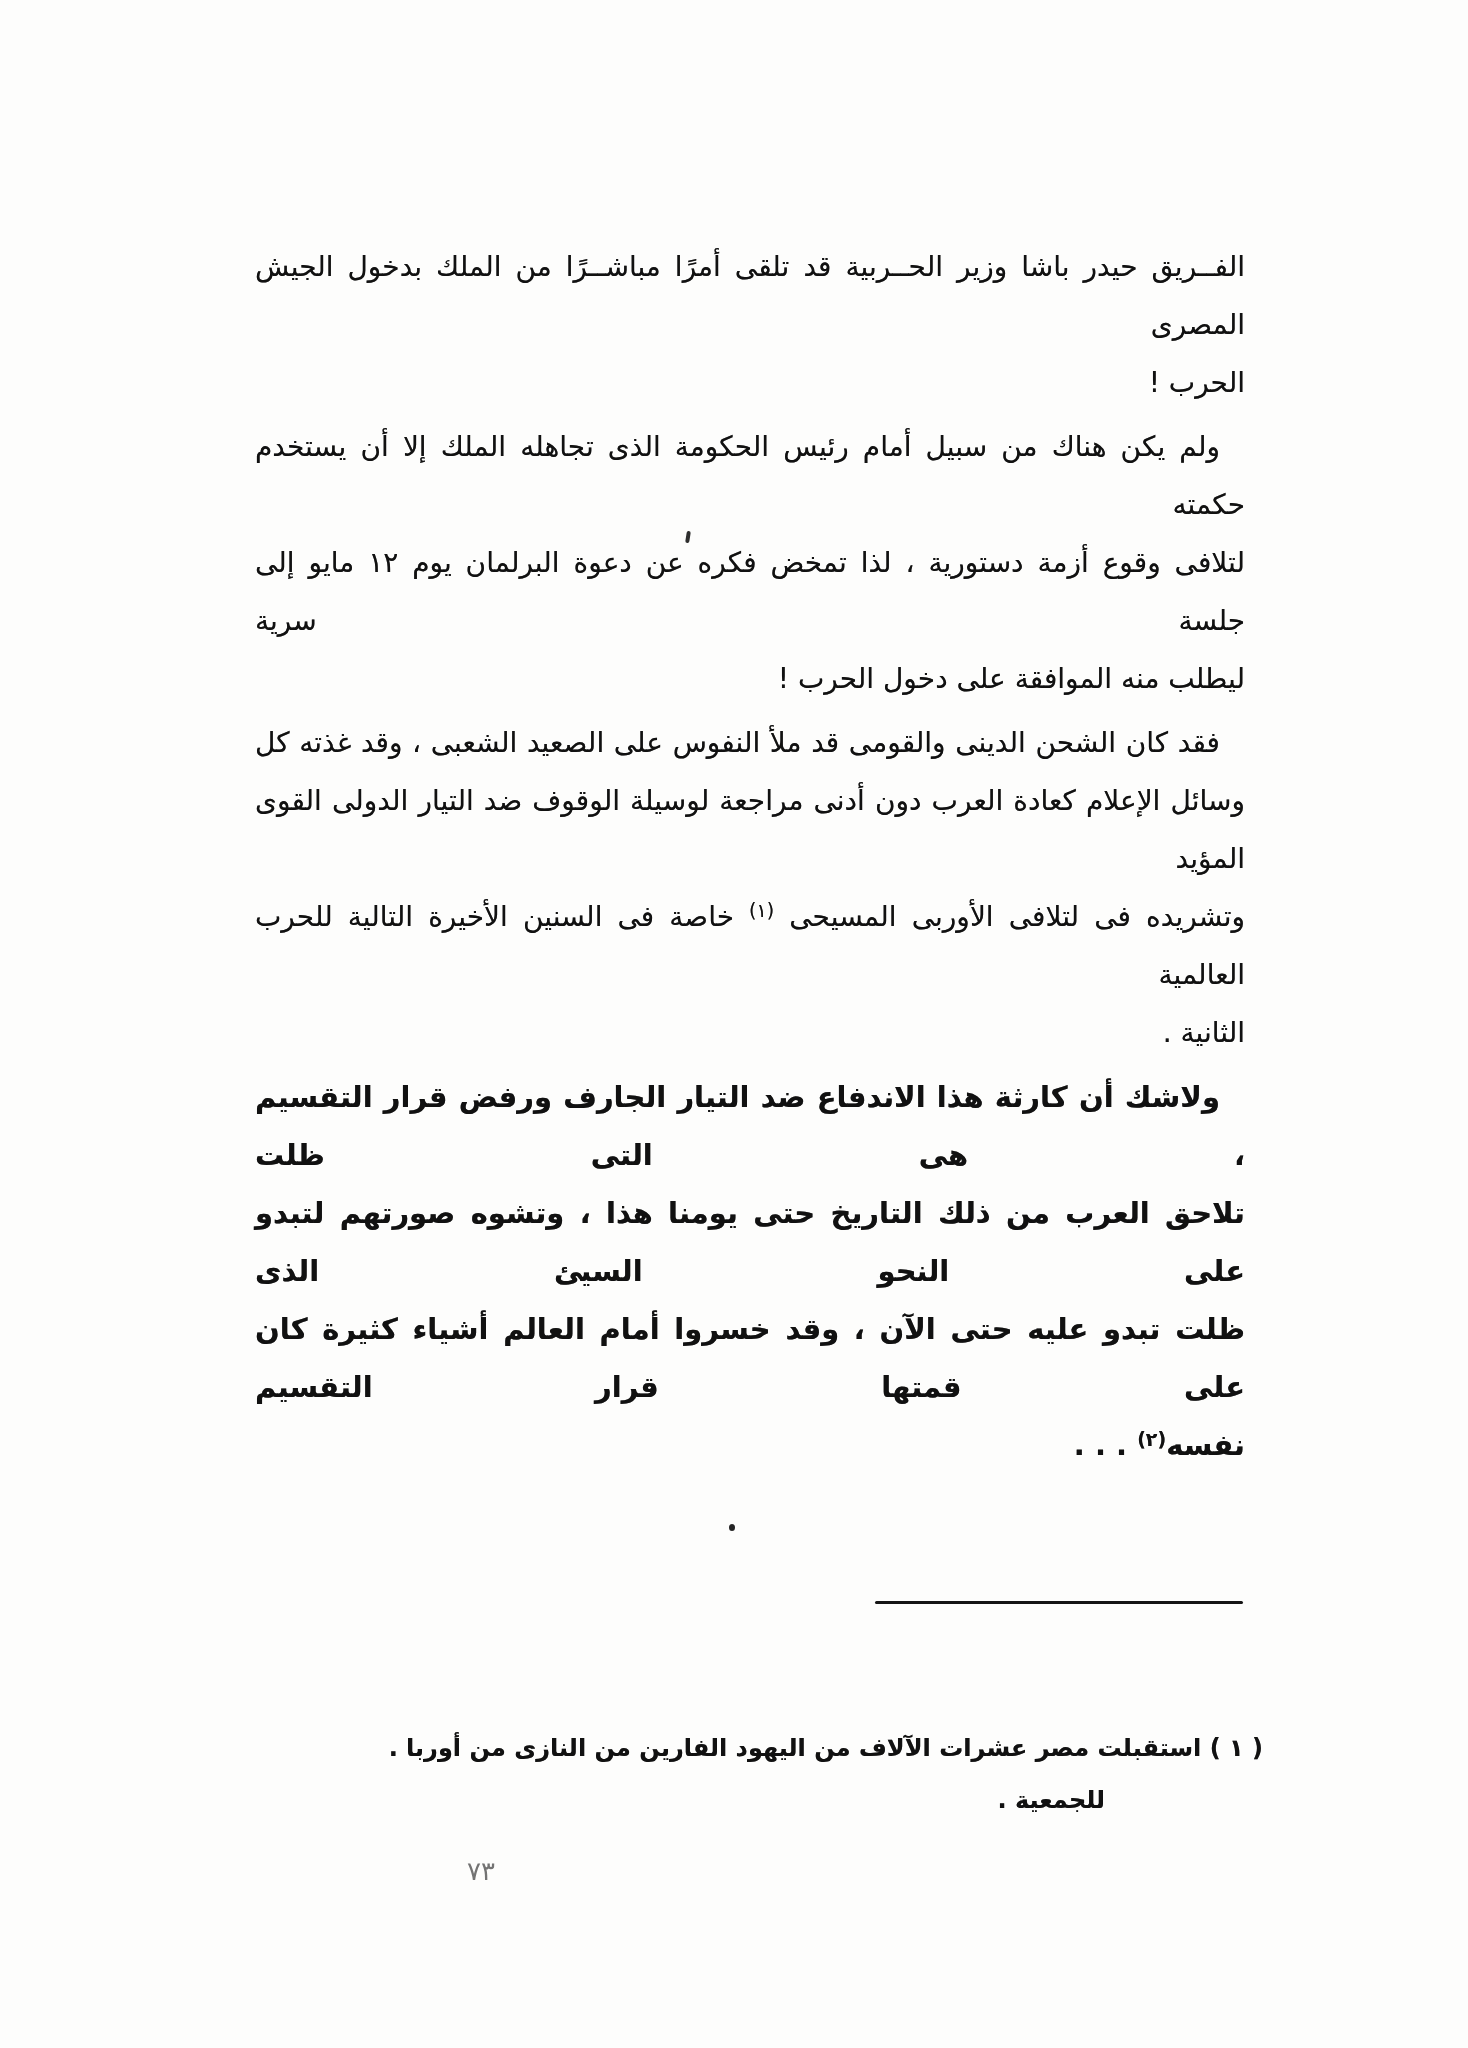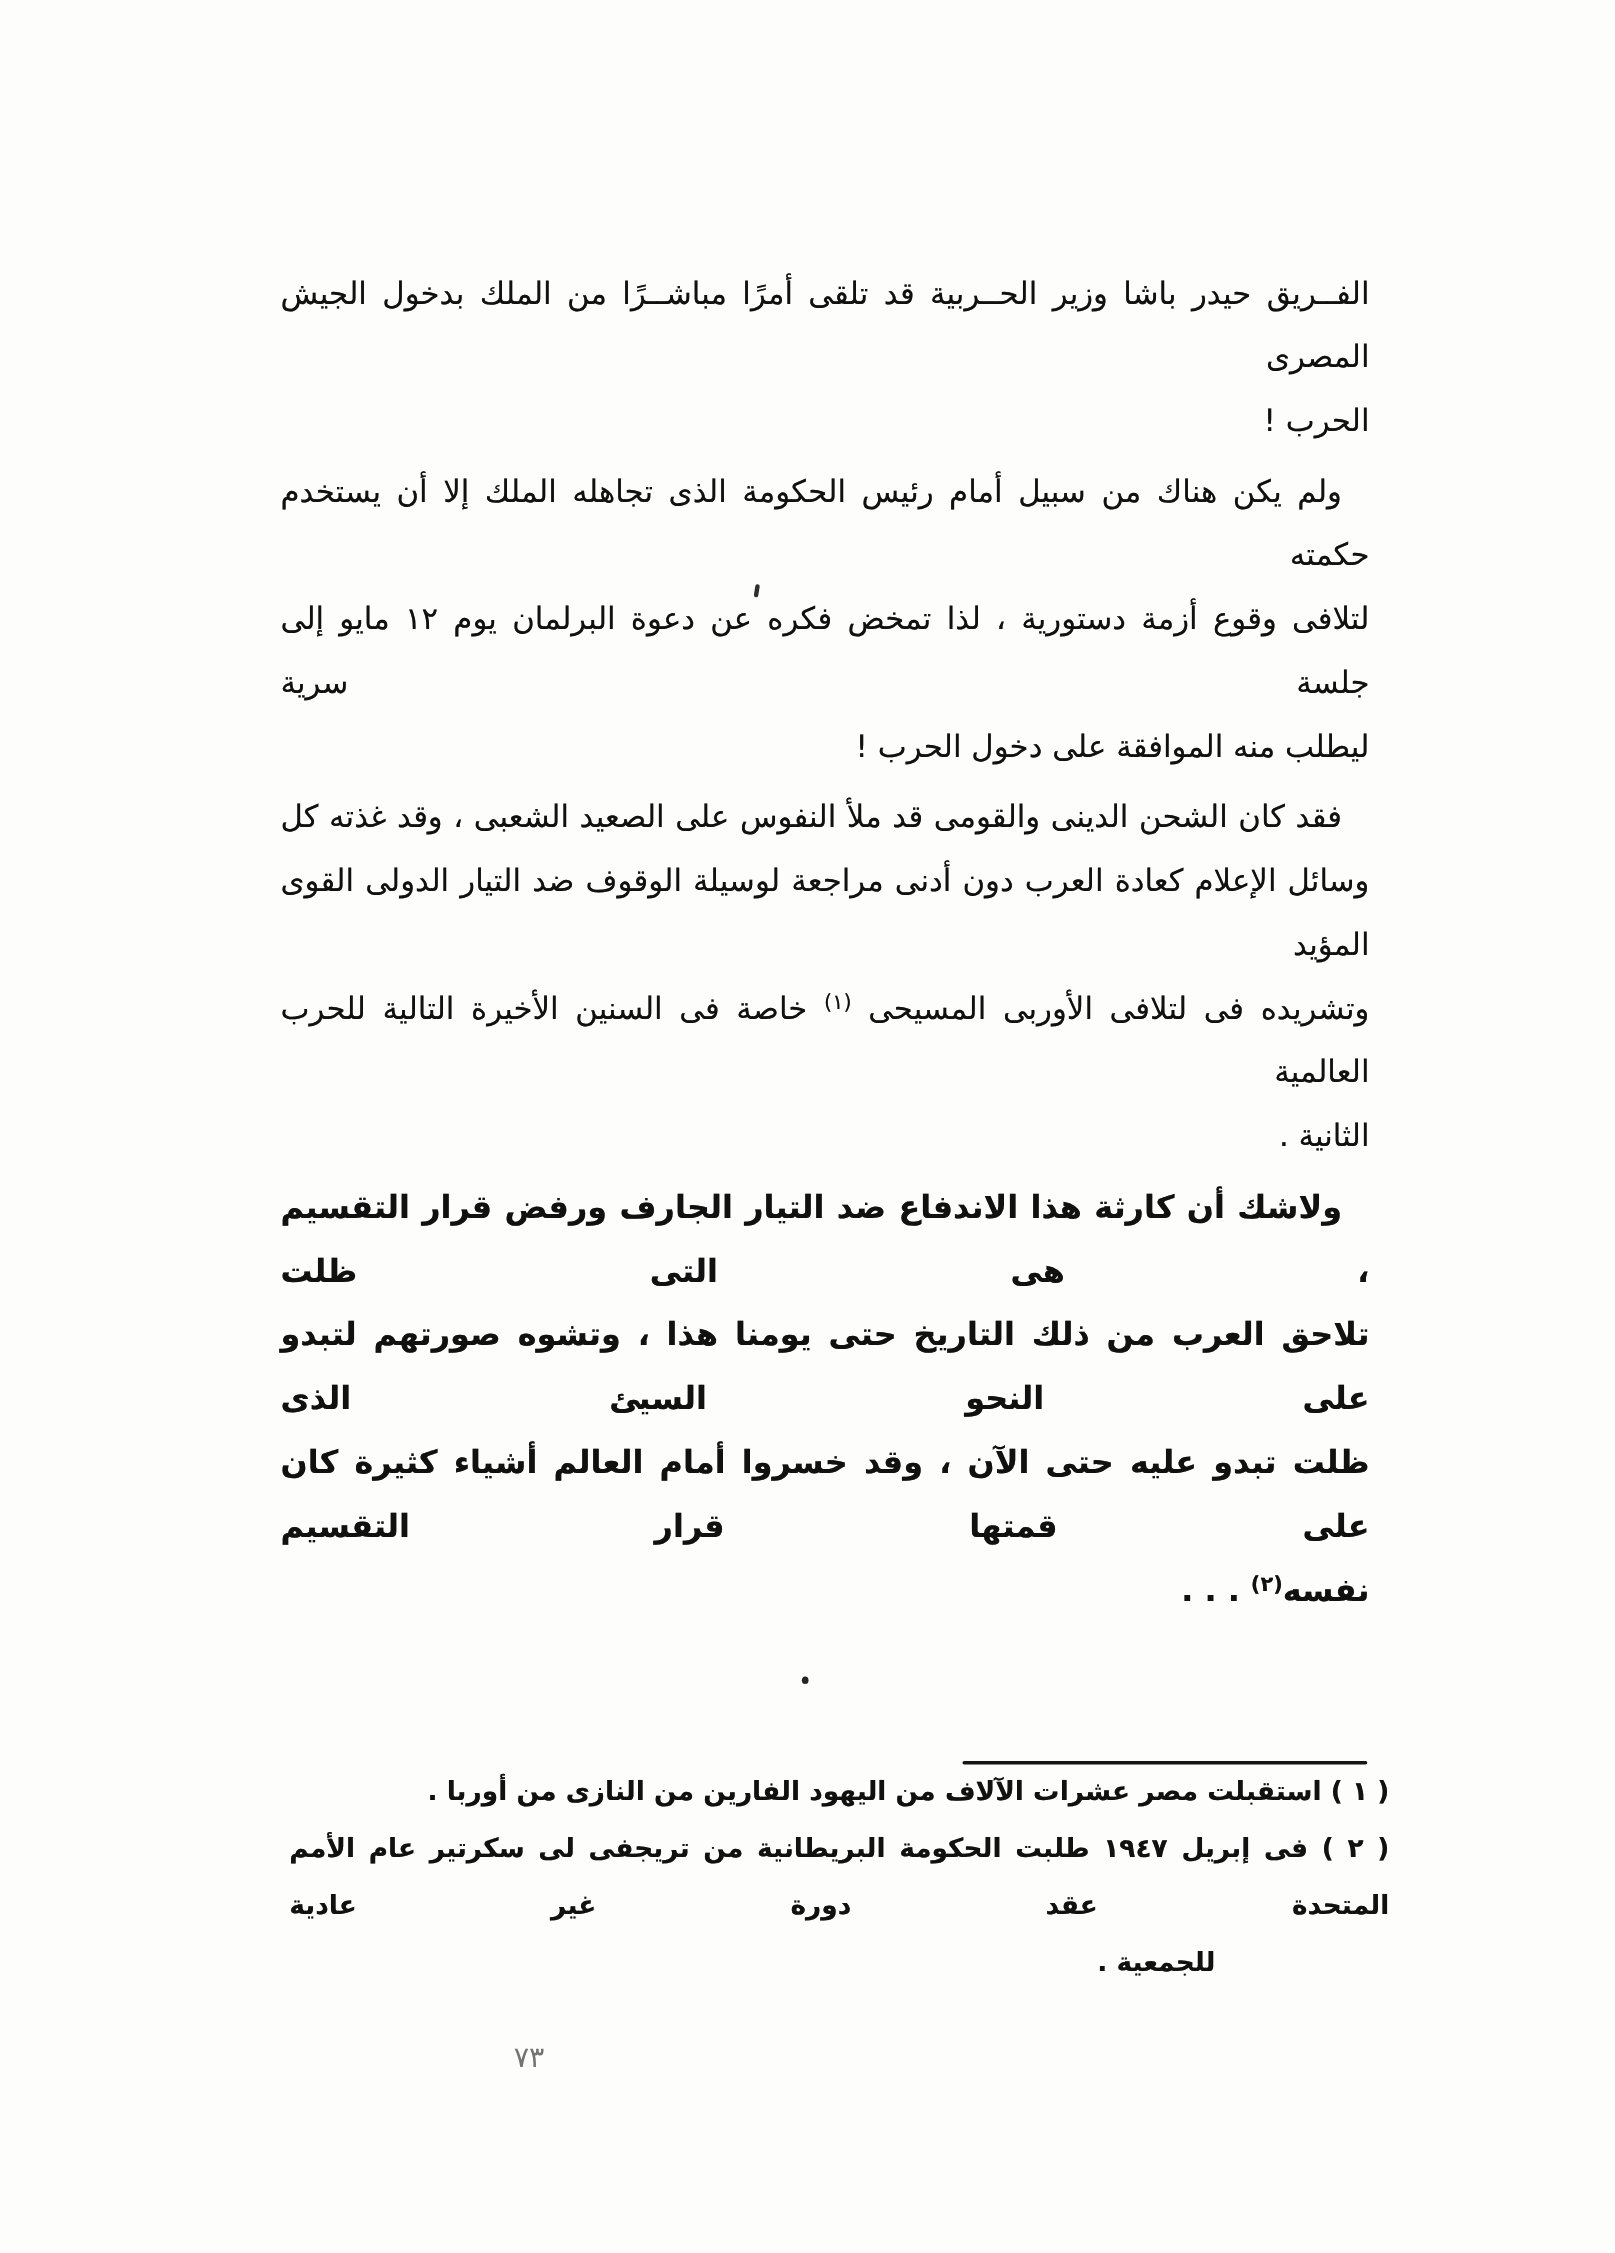--- a/index.html
+++ b/index.html
@@ -42,21 +42,21 @@
   
   .footnote-rule {
     position: absolute;
     top: 1601px; right: 225px;
     width: 368px; height: 3px;
     background: #151515;
     border-radius: 2px;
   }
   .footnotes {
     position: absolute;
-    top: 1602px; right: 205px;
+    top: 1722px; right: 205px;
     width: 1000px;
     text-shadow: 0 0 0.4px rgba(0,0,0,0.5);
   }
   .fn {
     margin: 0;
     font-size: 24px;
     line-height: 52px;
     font-weight: 600;
   }
   .fn.fn-right { text-align: right; text-align-last: right; }
@@ -118,19 +118,18 @@
 
   </section>
 
   <span class="artifact dot-b"></span>
   <span class="artifact dot-a"></span>
 
   <div class="footnote-rule"></div>
 
   <footer class="footnotes">
     <p class="fn fn-right">( ١ ) استقبلت مصر عشرات الآلاف من اليهود الفارين من النازى من أوربا .</p>
-    <p class="fn fn-stretch">( ٢ ) فى إبريل ١٩٤٧ طلبت الحكومة البريطانية من تريجفى لى سكرتير عام الأمم المتحدة عقد دورة غير عادية</p>
     <p class="fn fn-wrap2">للجمعية .</p>
   </footer>
 
   <div class="pagenum">٧٣</div>
 
 </div>
 
 </body></html>

